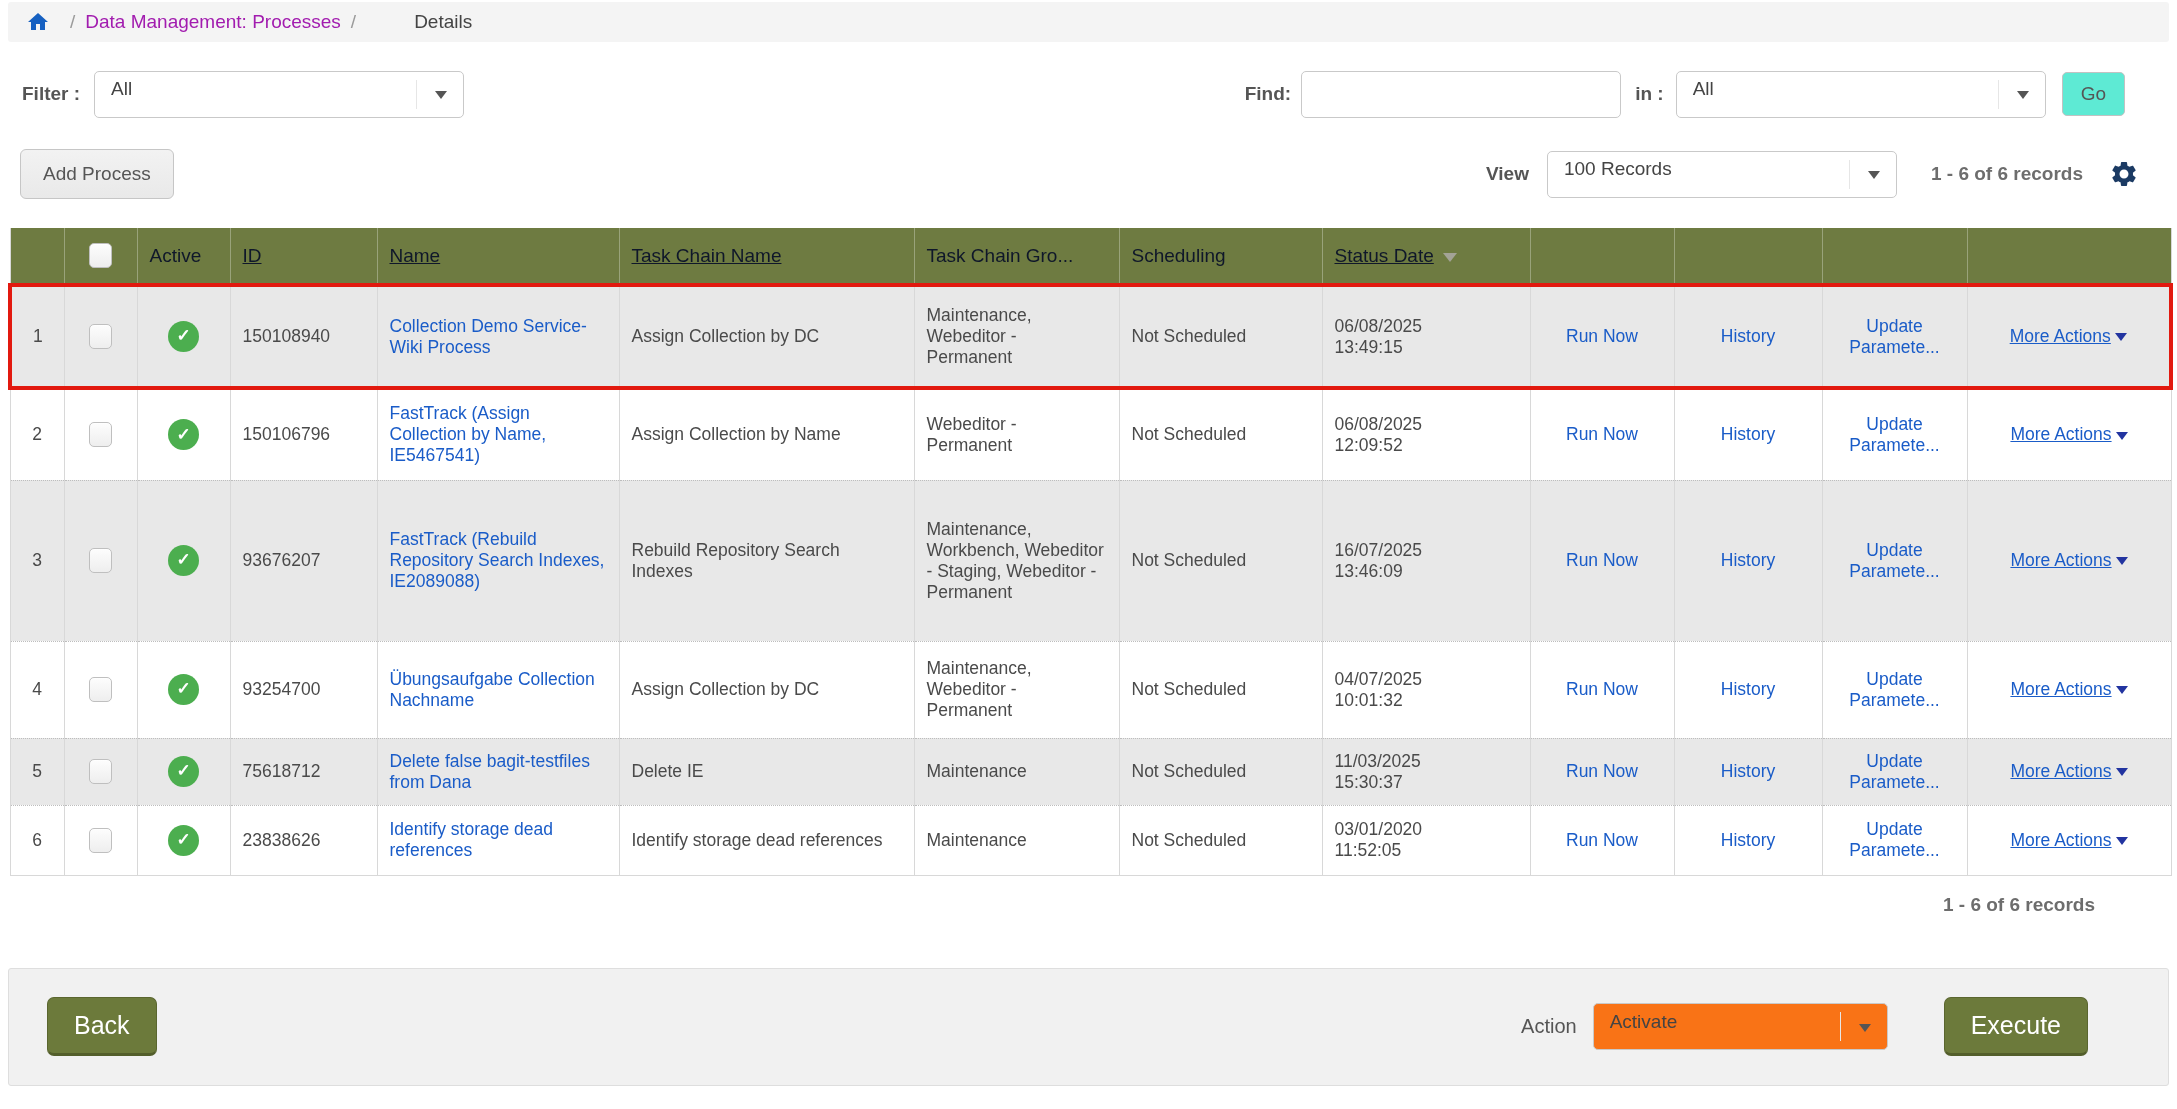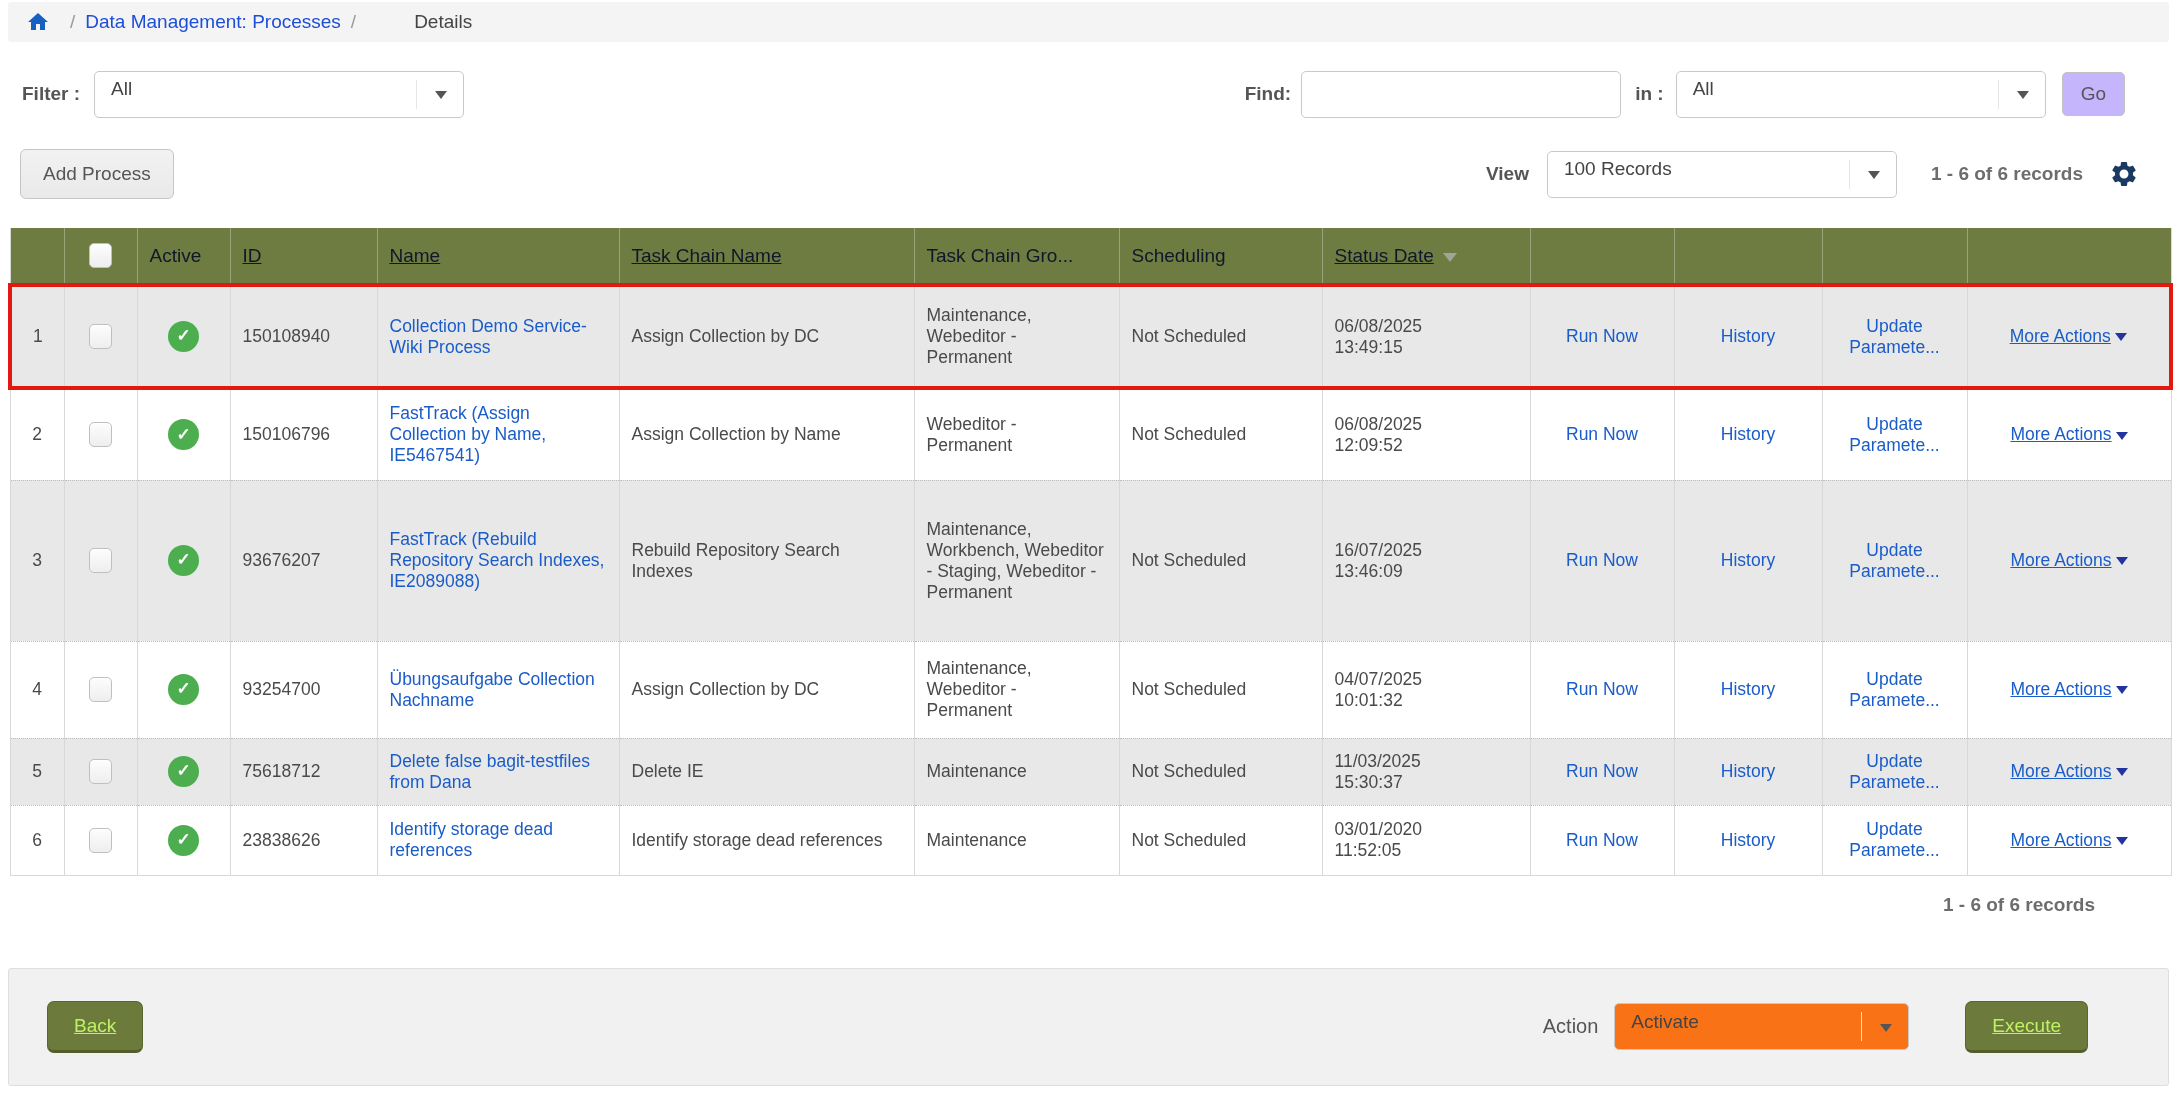--- a/index.html
+++ b/index.html
@@ -12,41 +12,41 @@
   }
   .page { padding: 0 8px; }
 
   
   .breadcrumb {
     margin-top: 2px; height: 40px; background: #f4f4f4; border-radius: 3px;
     display: flex; align-items: center; padding: 0 18px; font-size: 19px;
   }
   .breadcrumb .home-svg { width: 24px; height: 24px; fill: #1660c1; margin-right: 10px; }
   .crumb-sep { color: #9a9a9a; margin: 0 10px; }
-  .crumb-link { color: #1d4ed8; text-decoration: none; cursor: pointer; }
+  .crumb-link { color: #a21caf; text-decoration: none; cursor: pointer; }
   .crumb-current { color: #444; margin-left: 48px; }
 
   
   .filter-row { margin-top: 16px; height: 72px; display: flex; align-items: center; }
   .lbl { font-weight: bold; color: #555; font-size: 19px; }
   .select {
     position: relative; background: #fff; border: 1px solid #c9c9c9; border-radius: 5px;
     height: 47px; display: flex; align-items: center; padding: 0 46px 10px 16px;
     font-size: 19px; color: #444; cursor: pointer;
   }
   .select::before { content:""; position:absolute; right: 46px; top: 8px; bottom: 8px; width: 1px; background: #e6e6e6; }
   .arr-down { position: absolute; right: 16px; top: 50%; margin-top: -3px;
     width: 0; height: 0; border-left: 6px solid transparent; border-right: 6px solid transparent; border-top: 8px solid #555; }
   .textbox {
     background: #fff; border: 1px solid #c9c9c9; border-radius: 5px; height: 47px;
     font-size: 19px; padding: 0 14px; outline: none; font-family: "Liberation Sans", sans-serif;
   }
   .find-group { margin-left: auto; display: flex; align-items: center; padding-right: 44px; }
   .btn-gray {
-    background: #c4b5fd; border: 1px solid #c2c2c2; border-radius: 5px;
+    background: #5eead4; border: 1px solid #c2c2c2; border-radius: 5px;
     color: #555; font-size: 19px; padding: 10px 18px; cursor: pointer;
     font-family: "Liberation Sans", sans-serif;
   }
 
   
   .toolbar-row { margin-top: 16px; height: 56px; display: flex; align-items: center; }
   .btn-add {
     background: linear-gradient(#f2f2f2, #e9e9e9); border: 1px solid #c6c6c6; border-radius: 6px;
     color: #555; font-size: 19px; padding: 13px 22px; margin-left: 12px; cursor: pointer;
     font-family: "Liberation Sans", sans-serif;
@@ -106,23 +106,22 @@
   .footer-count { margin-top: 18px; text-align: right; padding-right: 74px;
     color: #6d6d6d; font-size: 19px; font-weight: bold; }
 
   
   .action-bar {
     margin-top: 52px; height: 118px; background: #f1f1f1; border: 1px solid #dedede; border-radius: 3px;
     display: flex; align-items: center; padding: 0 38px;
   }
   .btn-green {
     background: #6c7a3b; border: 1px solid #5a662f; border-bottom: 3px solid #535e2b; border-radius: 7px;
-    color: #bef264; font-size: 19px; padding: 13px 26px; cursor: pointer;
+    color: #ffffff; font-size: 25px; padding: 13px 26px; cursor: pointer;
     font-family: "Liberation Sans", sans-serif;
-    text-decoration: underline;
   }
   .action-group { margin-left: auto; display: flex; align-items: center; padding-right: 42px; }
   .action-lbl { color: #555; font-size: 20px; }
 </style>
 </head>
 <body>
 
 <div class="page">
 
   <div class="breadcrumb">

